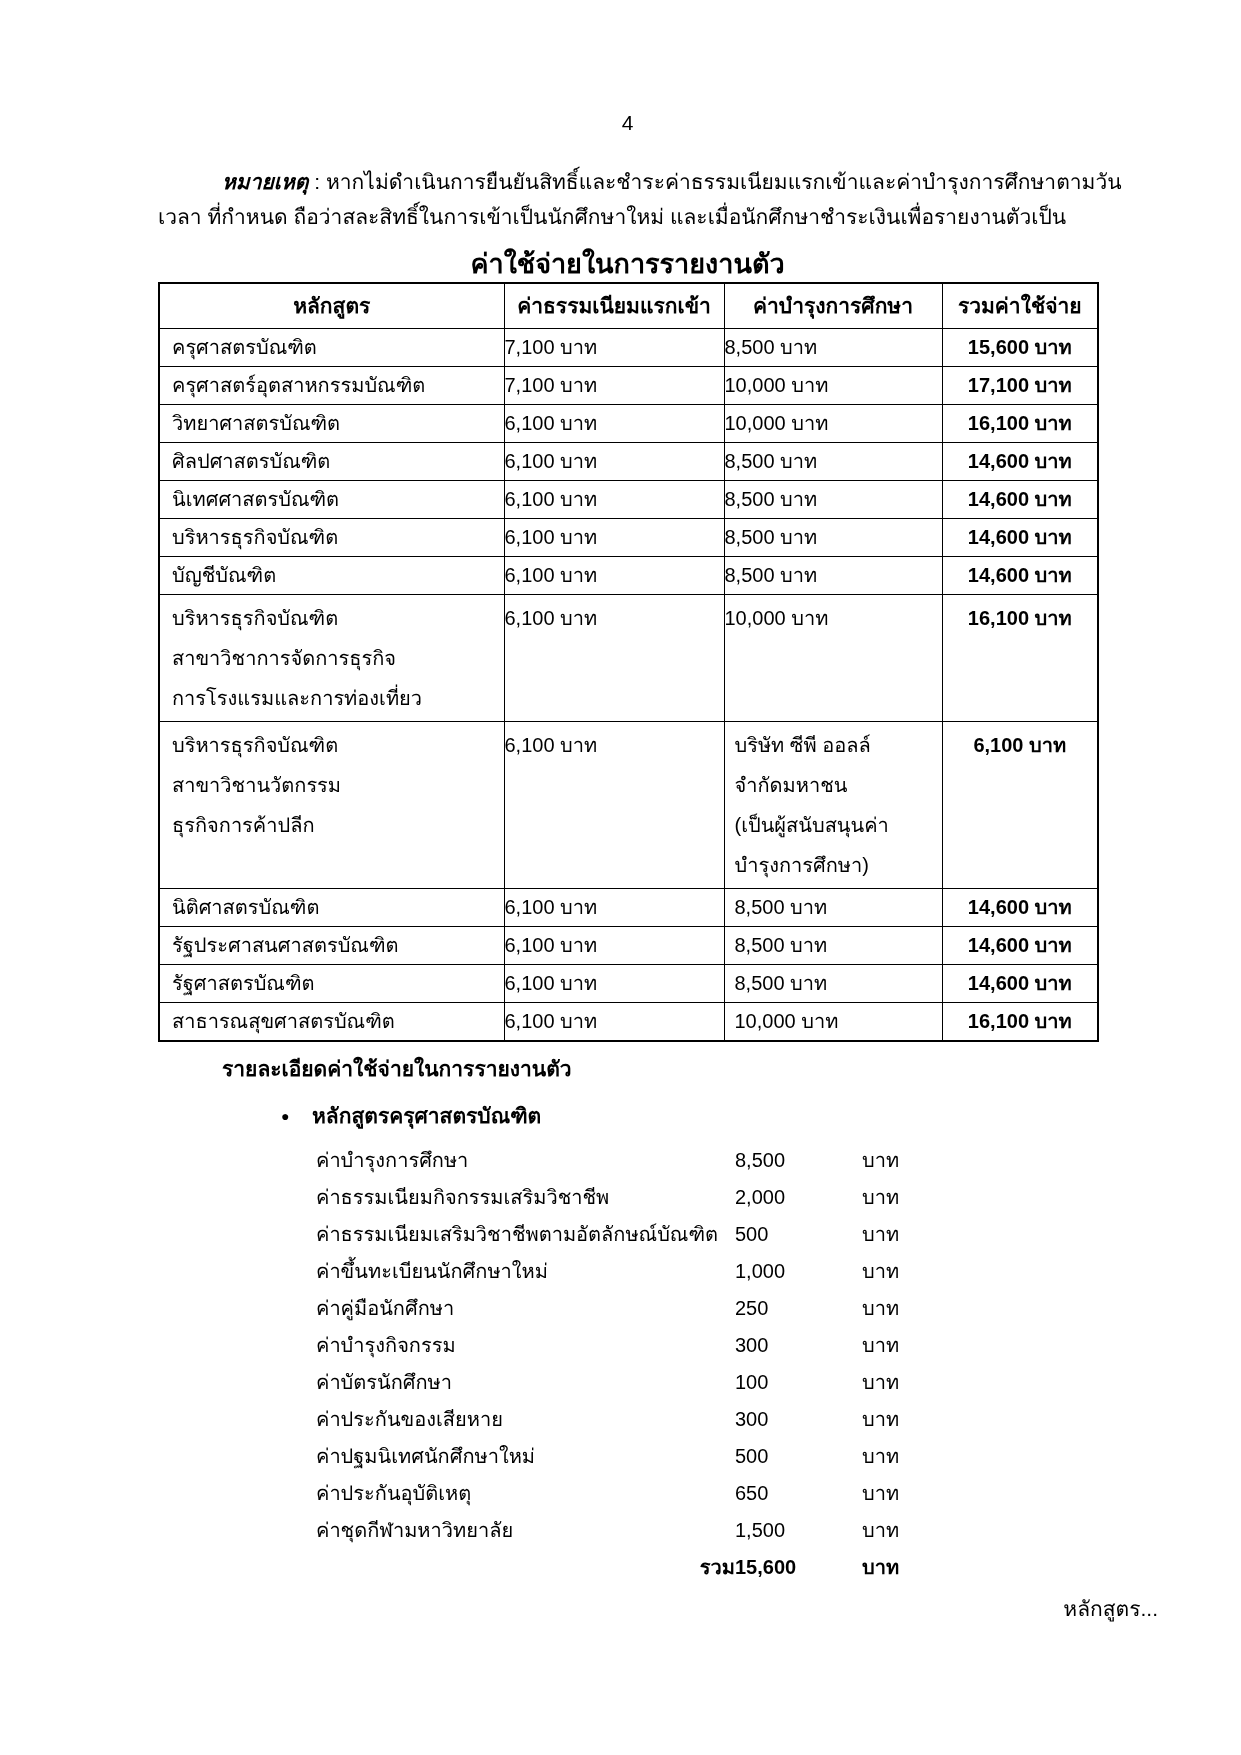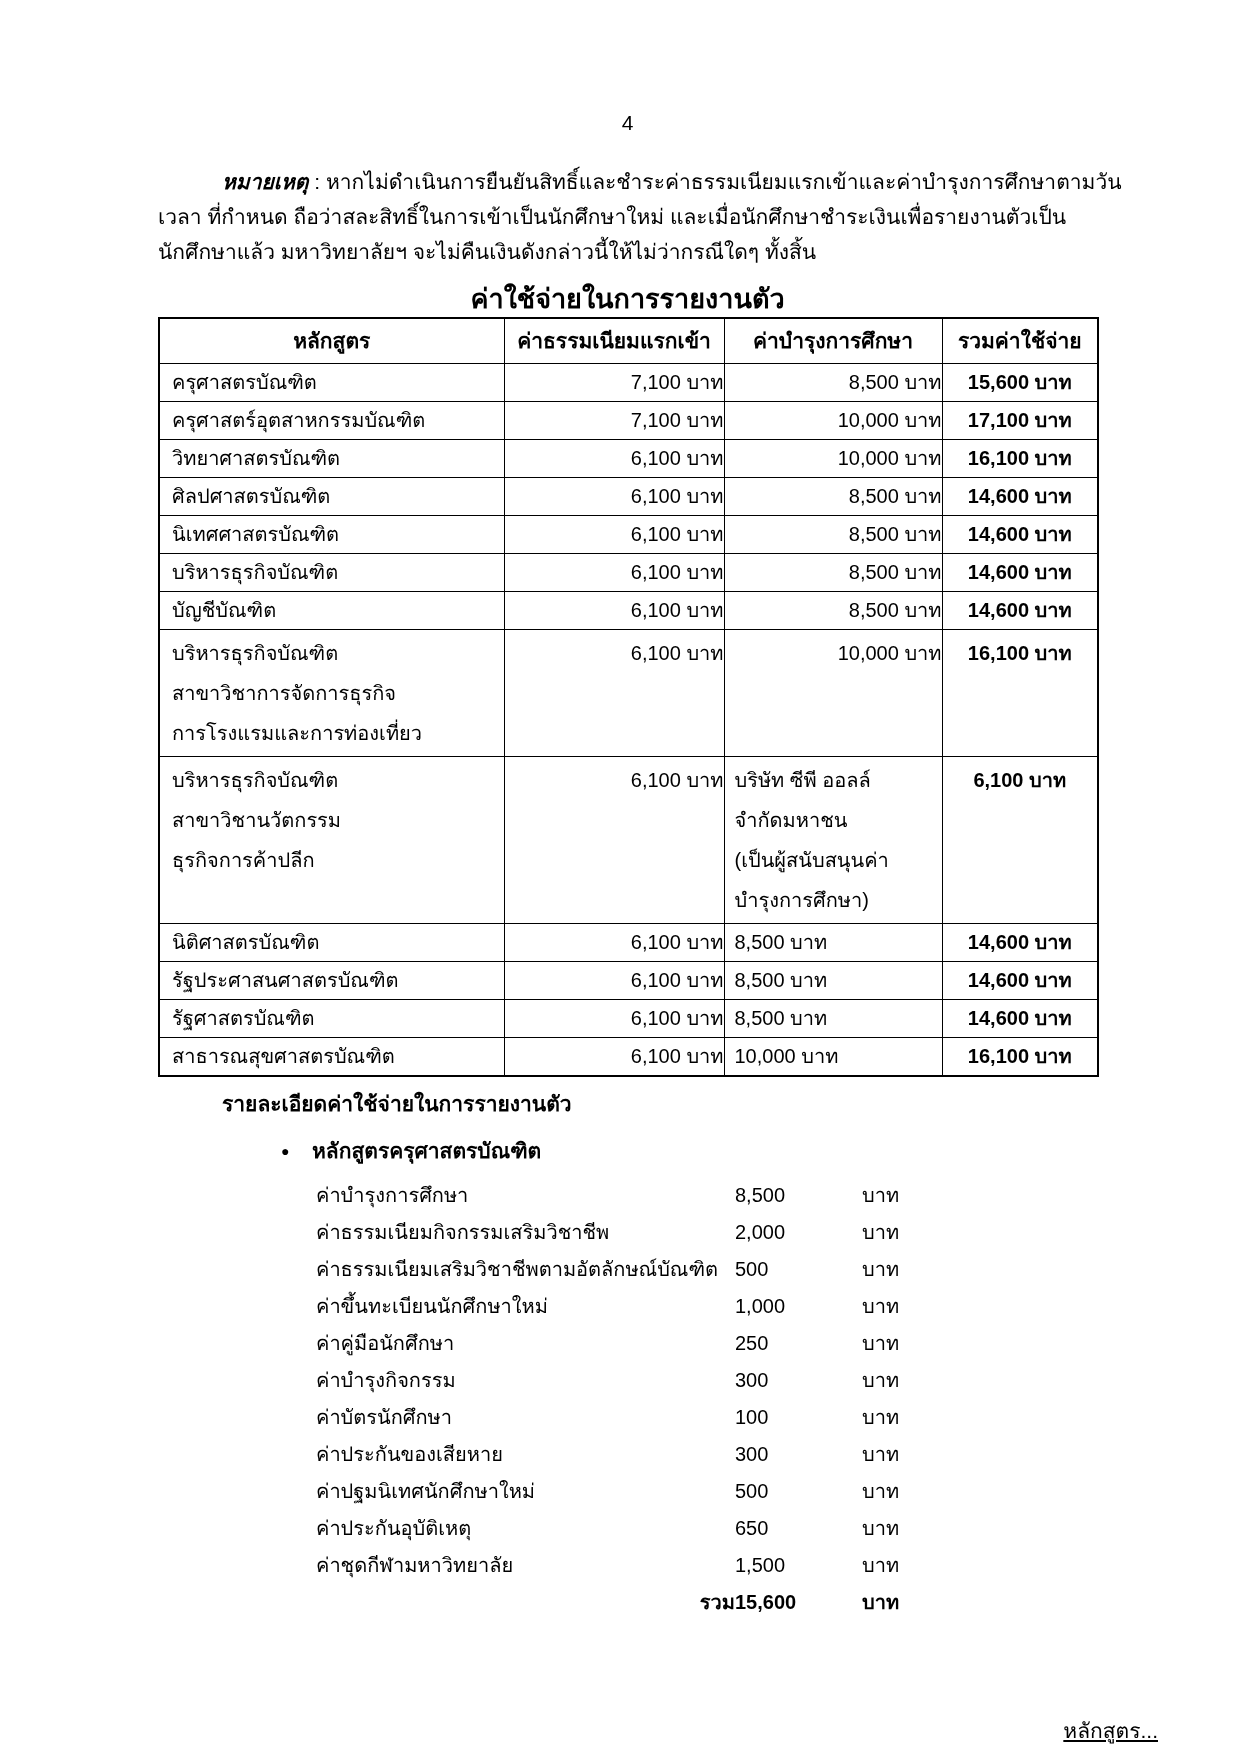--- a/index.html
+++ b/index.html
@@ -20,51 +20,50 @@
 
   table.fee-table { border-collapse:collapse; table-layout:fixed; width:939px; margin-top:2px; }
   table.fee-table, table.fee-table th, table.fee-table td { border:1px solid #000; }
   table.fee-table { border-width:2px; }
   th { font-weight:bold; font-size:21px; line-height:30px; padding:7px 2px; text-align:center; white-space:nowrap; overflow:hidden; }
   td { vertical-align:top; font-size:20px; padding:3px 0; overflow:hidden; }
   td .line { line-height:31px; }
   tr.multi td .line { line-height:40px; }
   td.program-cell { text-align:left; }
   td.program-cell .line { padding-left:12px; }
-  .align-center { text-align:right;padding-left:8px; }
+  .align-center { text-align:left; }
   .align-left { text-align:left; }
   td .align-left { padding-left:10px; }
   td.total-cell { font-weight:bold; text-align:center; }
 
   .details-heading { margin-top:12px; margin-left:64px; font-weight:bold; font-size:21px; line-height:30px; }
   .bullet-row { margin-top:18px; margin-left:123px; font-weight:bold; font-size:21px; line-height:28px; display:flex; align-items:center; }
   .bullet { display:inline-block; width:31px; font-size:14px; }
 
   .fee-list { margin-top:12px; }
   .fee-row { display:flex; padding-left:158px; font-size:20px; line-height:37px; }
   .fee-label { width:419px; white-space:nowrap; overflow:hidden; }
   .fee-amount { width:101px; text-align:left; }
   .fee-unit { margin-left:26px; width:70px; }
   .fee-row.total { font-weight:bold; }
   .fee-row.total .fee-label { text-align:right; }
 
-  .footer { position:absolute; top:1716px; right:83px; font-size:21px; line-height:30px;text-decoration:underline; }
+  .footer { position:absolute; top:1594px; right:83px; font-size:21px; line-height:30px; }
 </style>
 </head>
 <body>
 
 <div class="page">
   <div class="content">
 
     <div class="pageno">4</div>
 
     <div class="note">
       <div class="note-line first"><span class="note-label">หมายเหตุ</span><span> : </span><span>หากไม่ดำเนินการยืนยันสิทธิ์และชำระค่าธรรมเนียมแรกเข้าและค่าบำรุงการศึกษาตามวัน</span></div>
       <div class="note-line">เวลา ที่กำหนด ถือว่าสละสิทธิ์ในการเข้าเป็นนักศึกษาใหม่ และเมื่อนักศึกษาชำระเงินเพื่อรายงานตัวเป็น</div>
-      <div class="note-line">นักศึกษาแล้ว มหาวิทยาลัยฯ จะไม่คืนเงินดังกล่าวนี้ให้ไม่ว่ากรณีใดๆ ทั้งสิ้น</div>
     </div>
 
     <div class="table-title">ค่าใช้จ่ายในการรายงานตัว</div>
 
     <table class="fee-table">
       <colgroup>
         <col style="width:345px">
           <col style="width:220px">
           <col style="width:218px">
           <col style="width:156px">

